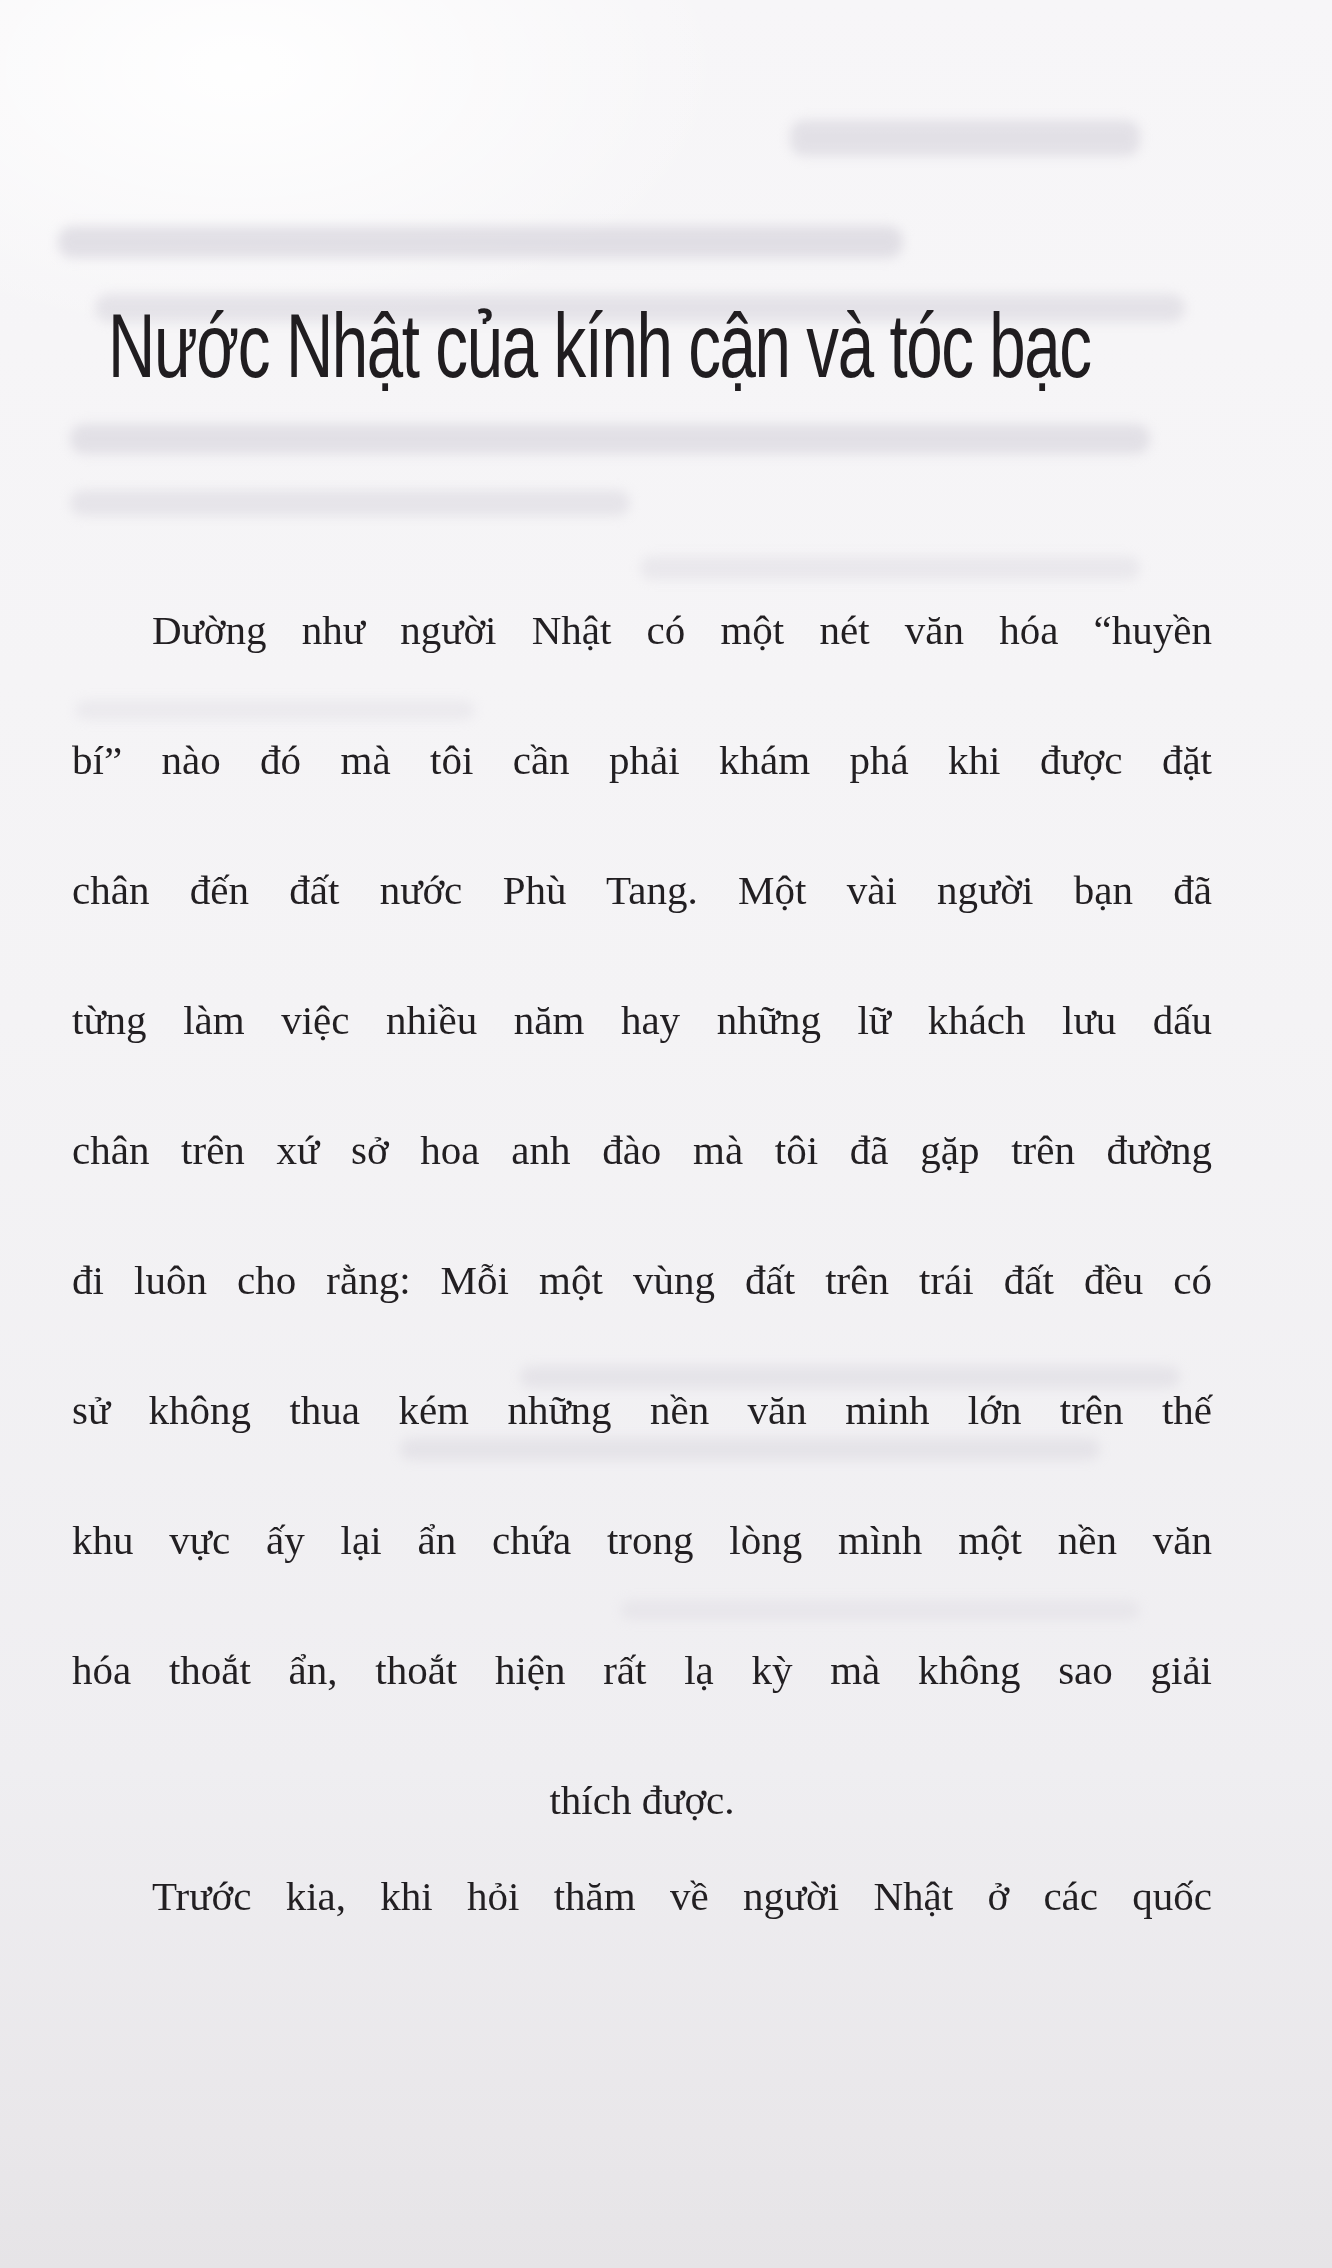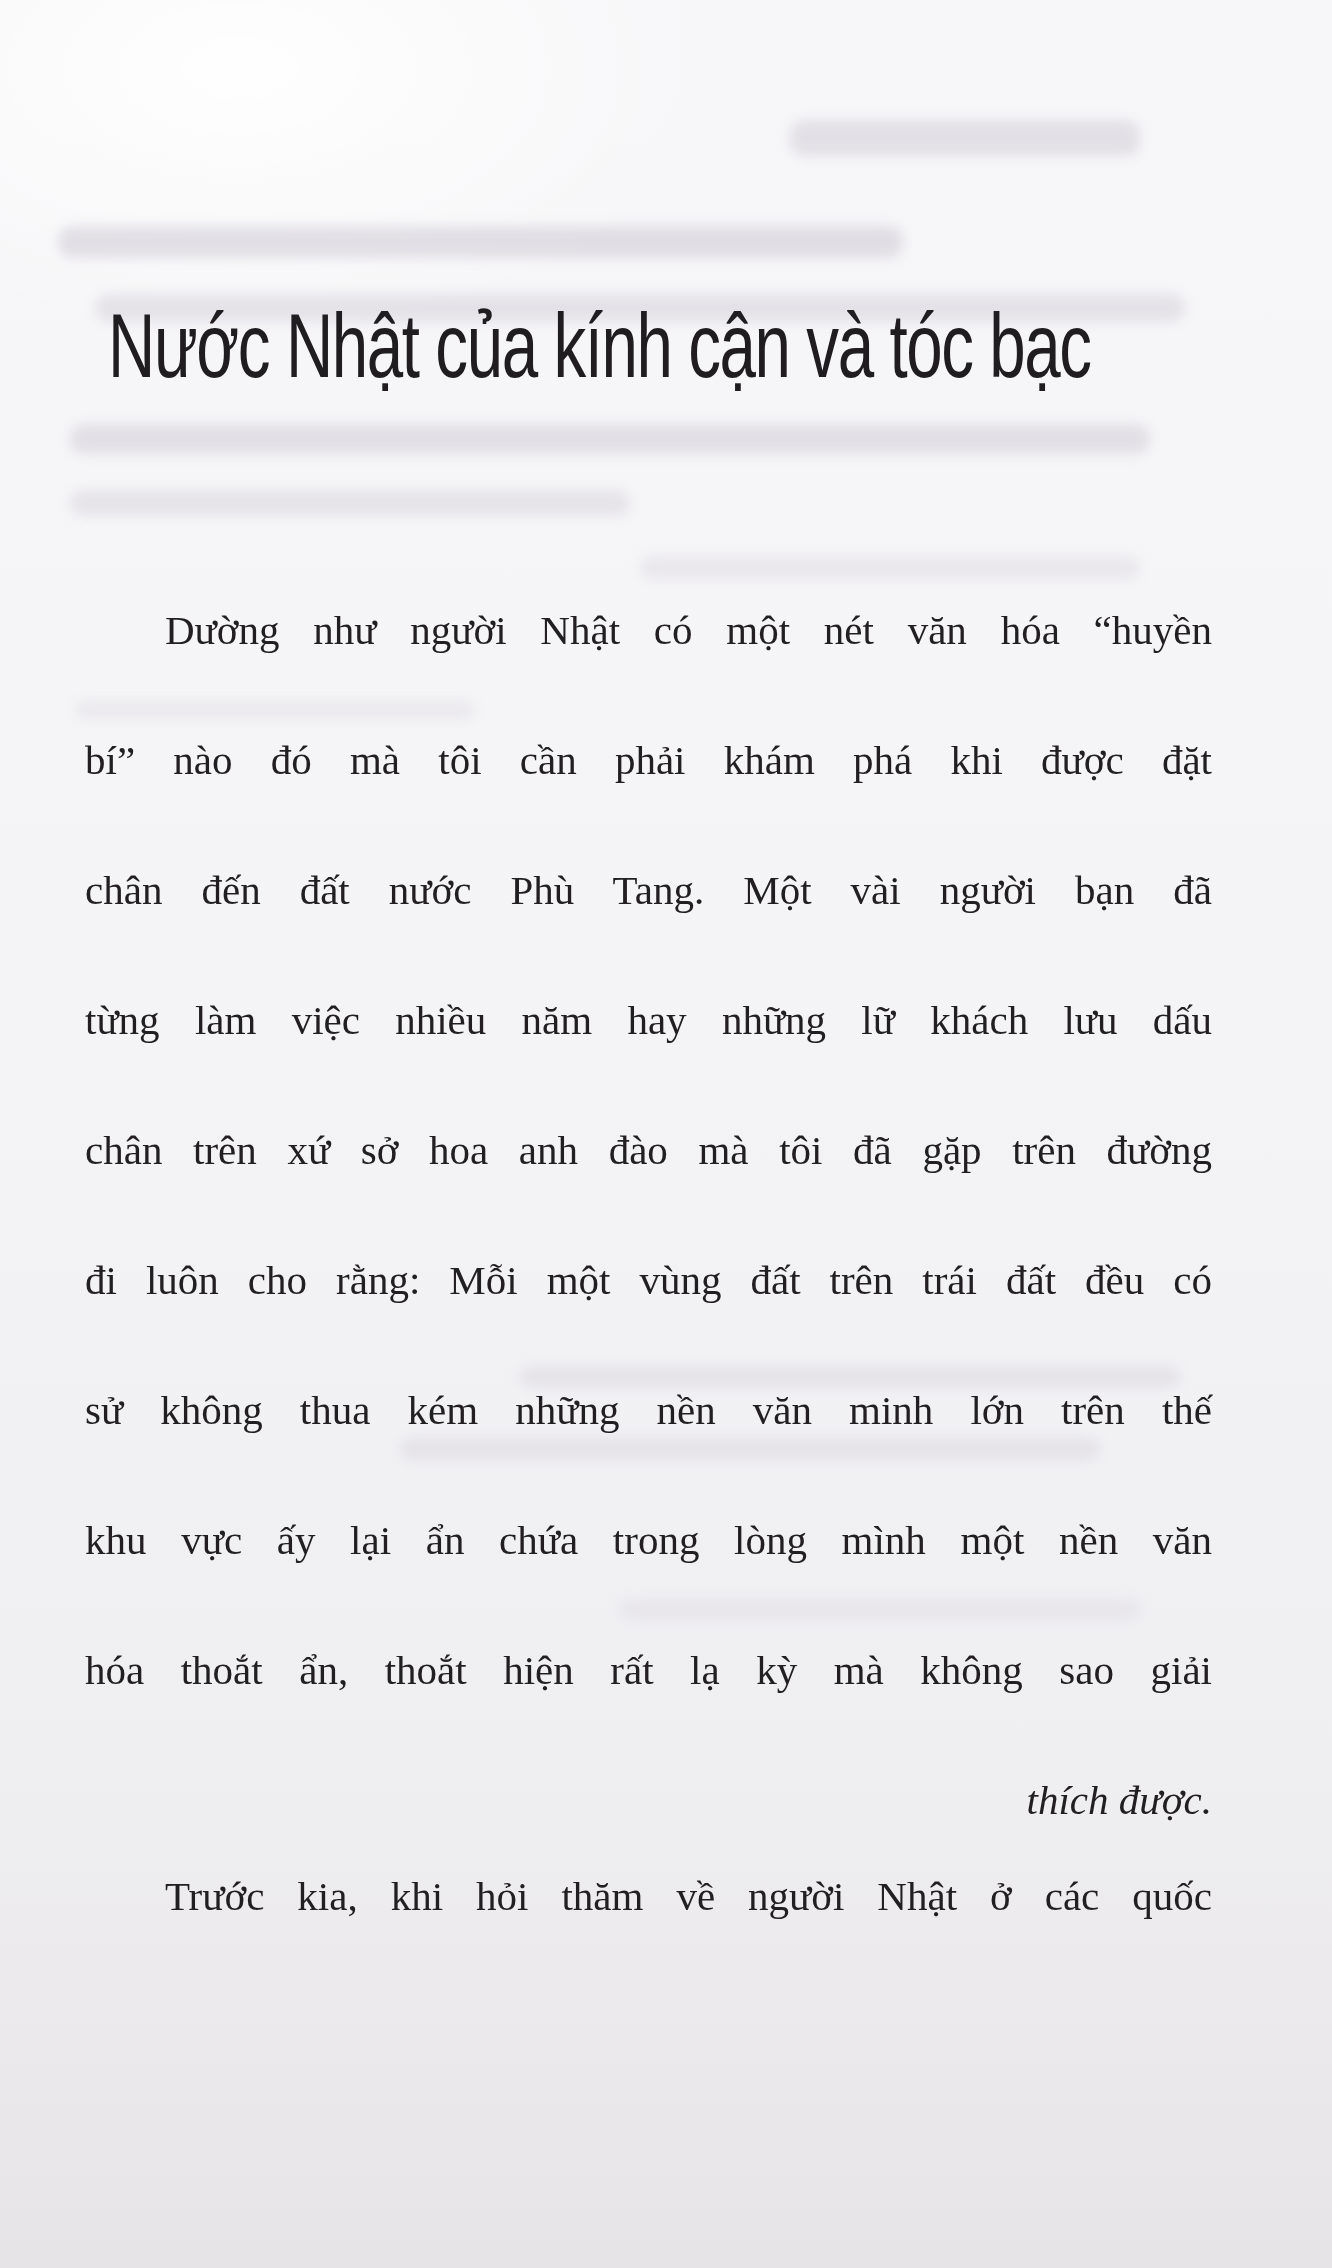--- a/index.html
+++ b/index.html
@@ -45,25 +45,25 @@
     left: 72px;
     top: 598px;
     width: 1140px;
     color: #221f22;
     font-size: 41px;
     line-height: 65px;
   }
 
   .paragraph + .paragraph { margin-top: 31px; }
 
-  .line { text-align: justify; margin-left: 13px; }
+  .line { text-align: justify; }
   
   .line.fill::after { content: ""; display: inline-block; width: 100%; height: 0; }
   .line.indent { text-indent: 80px; }
-  .line.last { text-align: right; font-style: italic; }
+  .line.last { text-align: center; }
 </style>
 </head>
 <body>
 
 <div class="page">
 
   <div class="bleed" style="left:790px; top:120px; width:350px; height:36px; opacity:.5;"></div>
   <div class="bleed" style="left:58px;  top:226px; width:845px; height:32px; opacity:.55;"></div>
   <div class="bleed" style="left:95px;  top:294px; width:1090px; height:28px; opacity:.45;"></div>
   <div class="bleed" style="left:70px;  top:424px; width:1080px; height:30px; opacity:.5;"></div>

